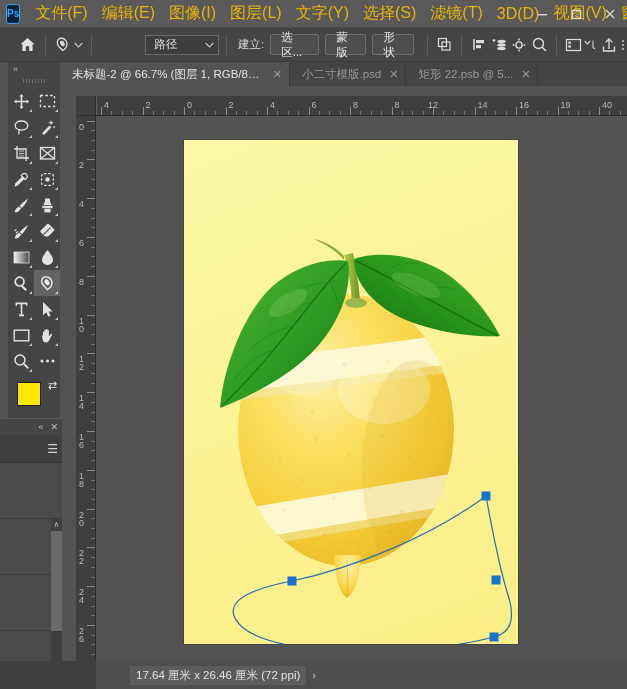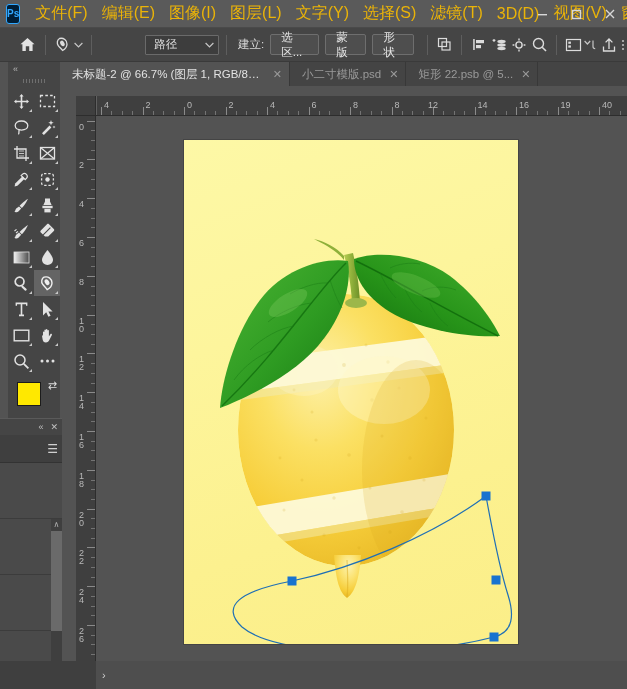--- a/index.html
+++ b/index.html
@@ -795,16 +795,17 @@
           <rect x="305.5" y="492.5" width="9" height="9" fill="#1873cf"></rect>
           <rect x="307.5" y="435.5" width="9" height="9" fill="#1873cf"></rect>
         </g>
       </svg>
 
     </div>
   </div>
 
   <div class="bottom-left-fill"></div>
   <div class="statusbar">
+    <span class="status-text">17.64 厘米 x 26.46 厘米 (72 ppi)</span>
     <span class="status-caret">›</span>
   </div>
 
 </div>
 
 </body></html>

